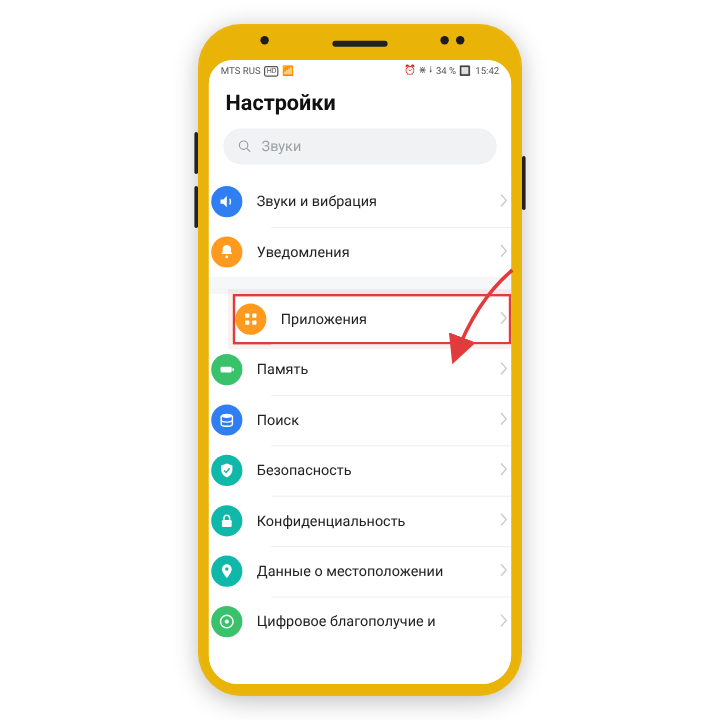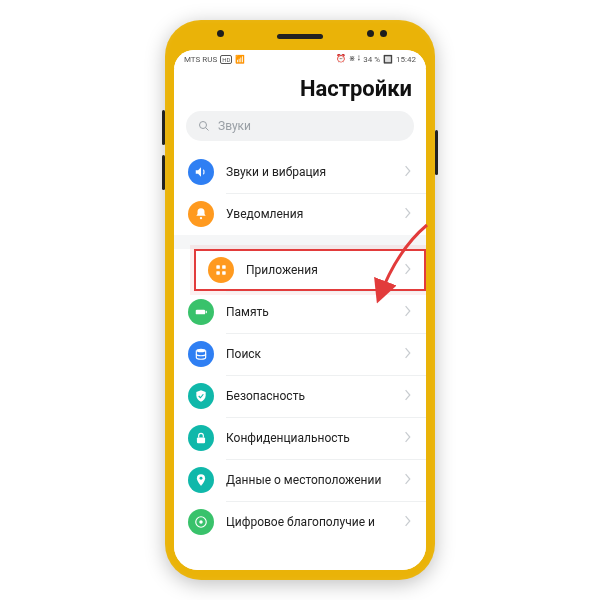--- a/index.html
+++ b/index.html
@@ -68,25 +68,24 @@
     font-size:8px;
     color:#555;
     display:flex;
     align-items:center;
     justify-content:space-between;
     padding:0 10px;
     background:#fff;
   }
   .statusbar .left, .statusbar .right { display:flex; gap:3px; align-items:center; }
   .title {
-    font-size:22px;
+    font-size:18px;
     font-weight:700;
     color:#111;
     padding:8px 14px 10px;
-    text-align:right;
   }
   .searchbar {
     margin:0 12px 10px;
     background:#f1f2f3;
     border-radius:18px;
     height:30px;
     display:flex;
     align-items:center;
     padding:0 12px;
     gap:8px;
@@ -95,21 +94,21 @@
   }
   .searchbar svg { width:12px; height:12px; fill:none; stroke:#9aa0a6; stroke-width:2; }
   .list {
     flex:1;
     overflow:hidden;
     background:#fff;
   }
   .row {
     display:flex;
     align-items:center;
-    padding:8px 14px;
+    padding:8px 2px;
     gap:12px;
     position:relative;
   }
   .row + .row:before {
     content:"";
     position:absolute;
     left:52px; right:0; top:0;
     height:1px;
     background:#eef0f1;
   }

